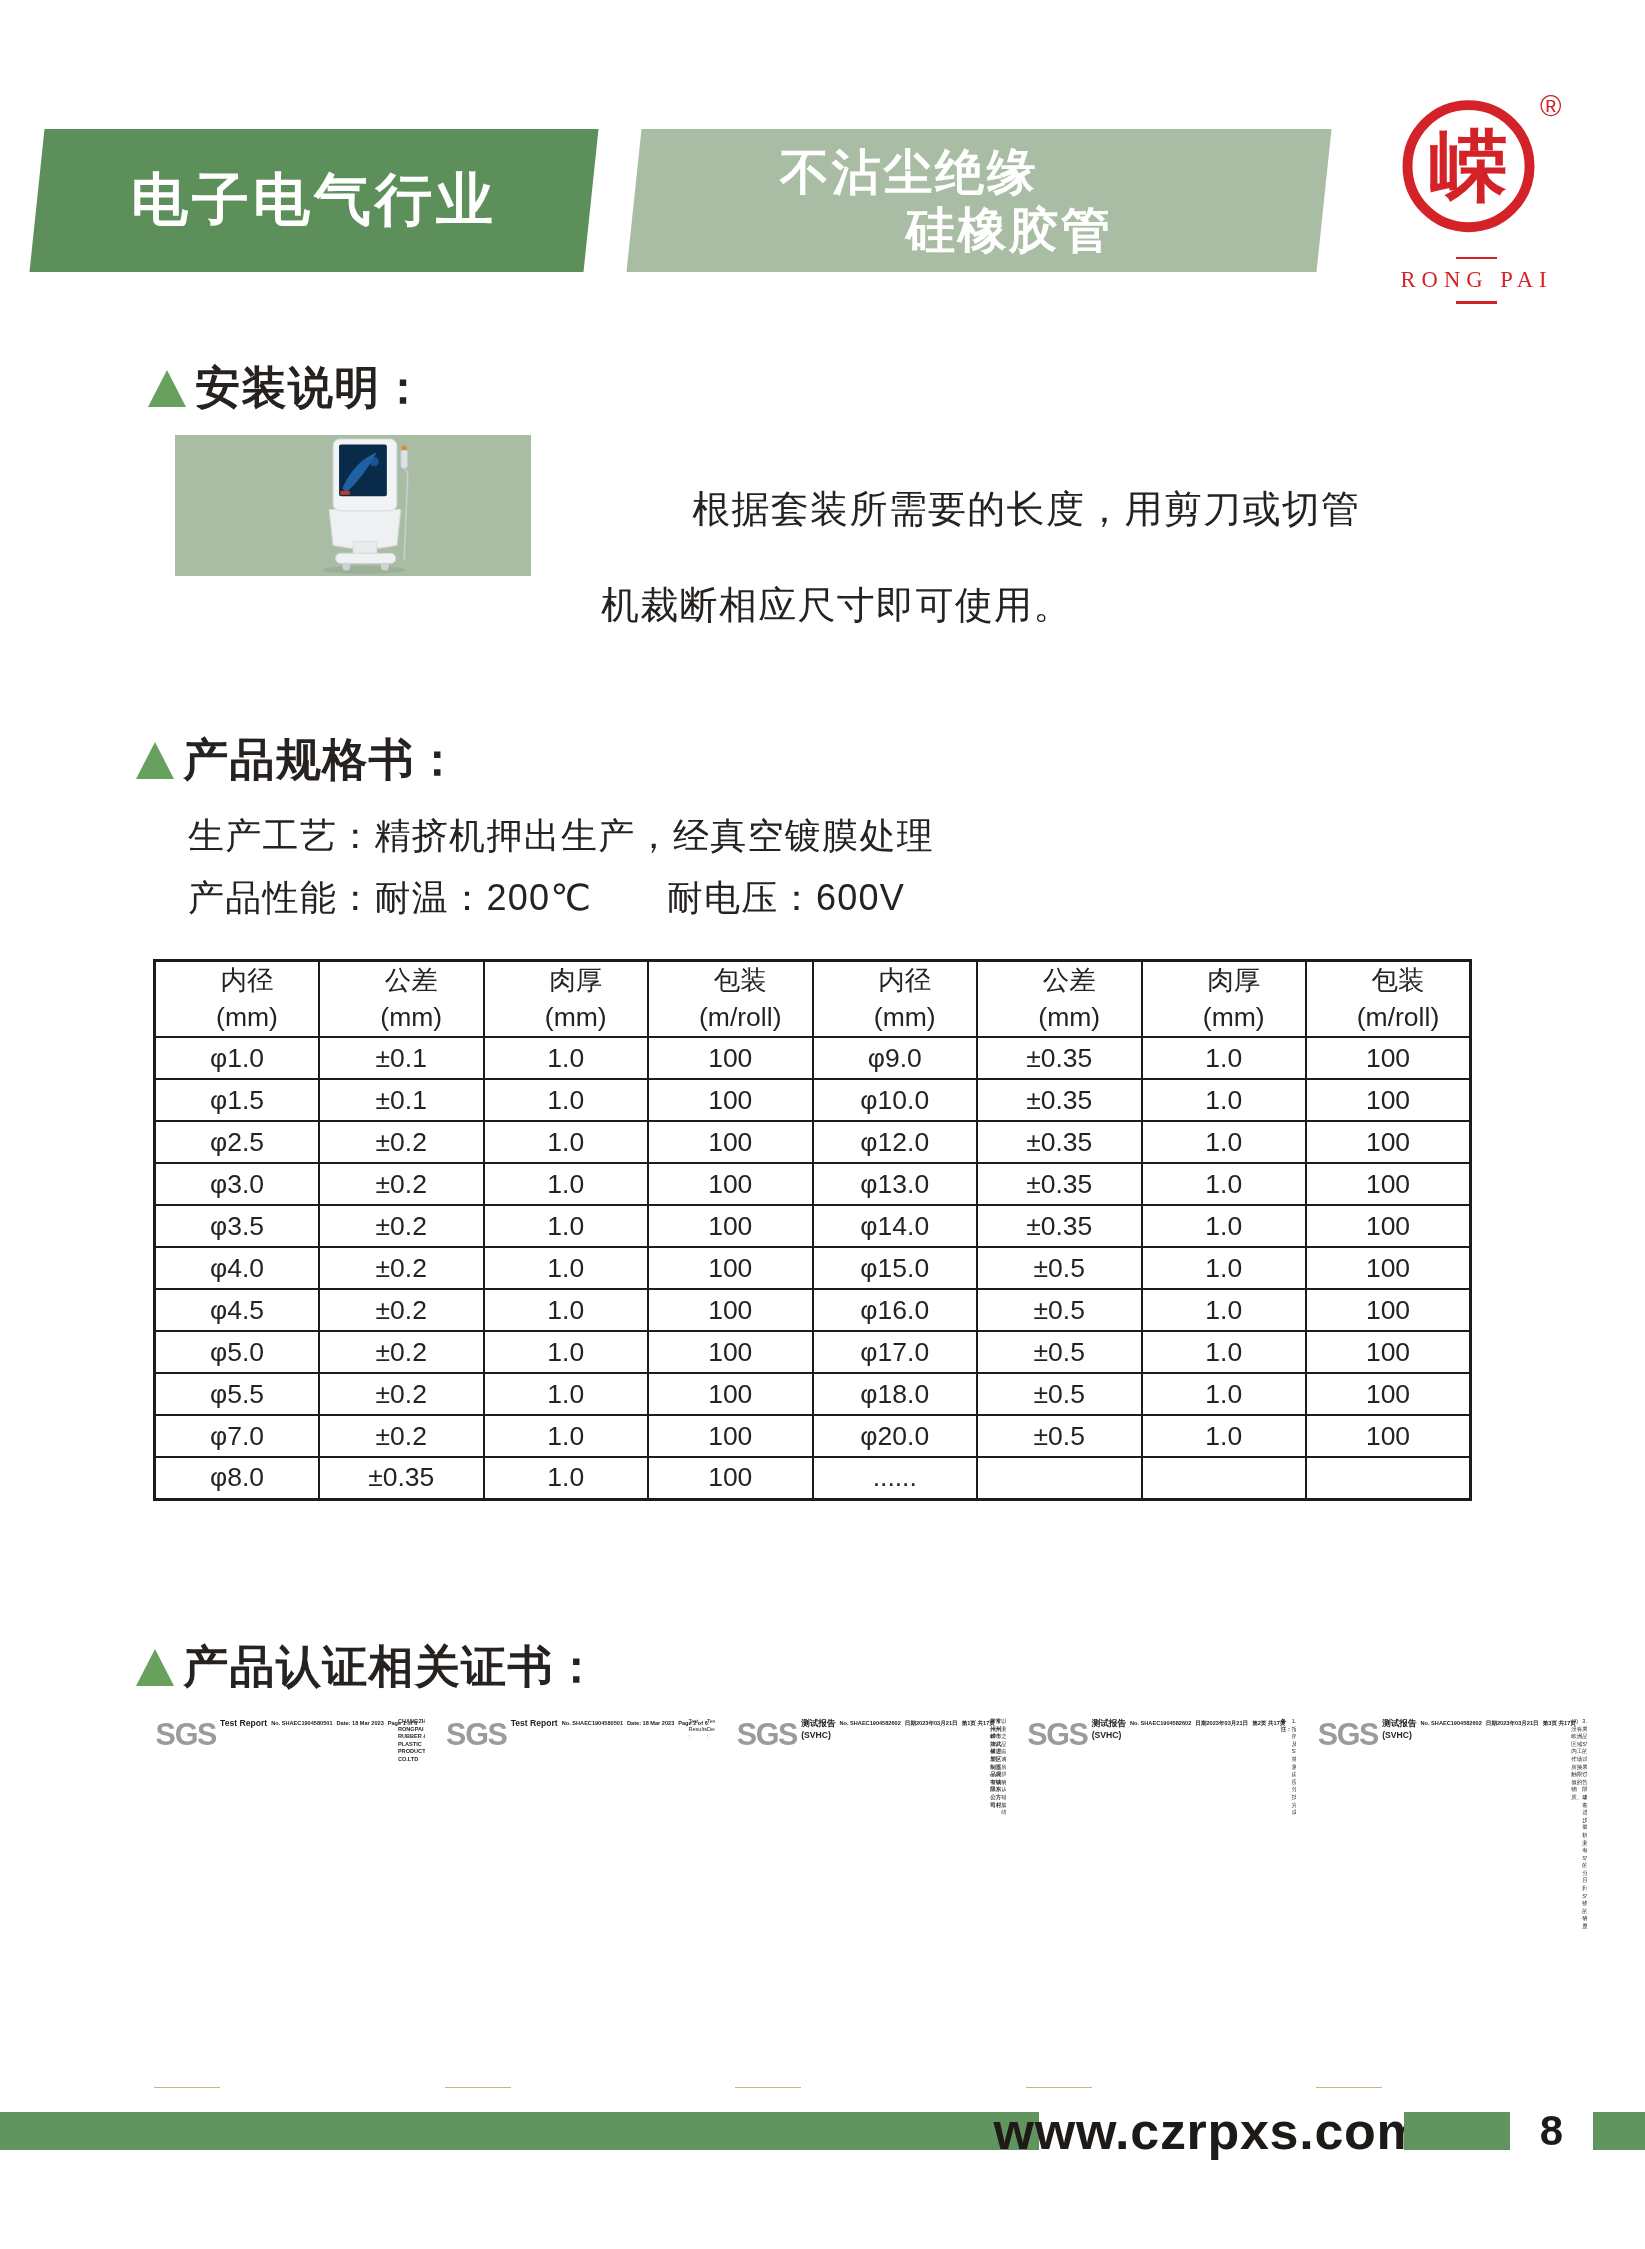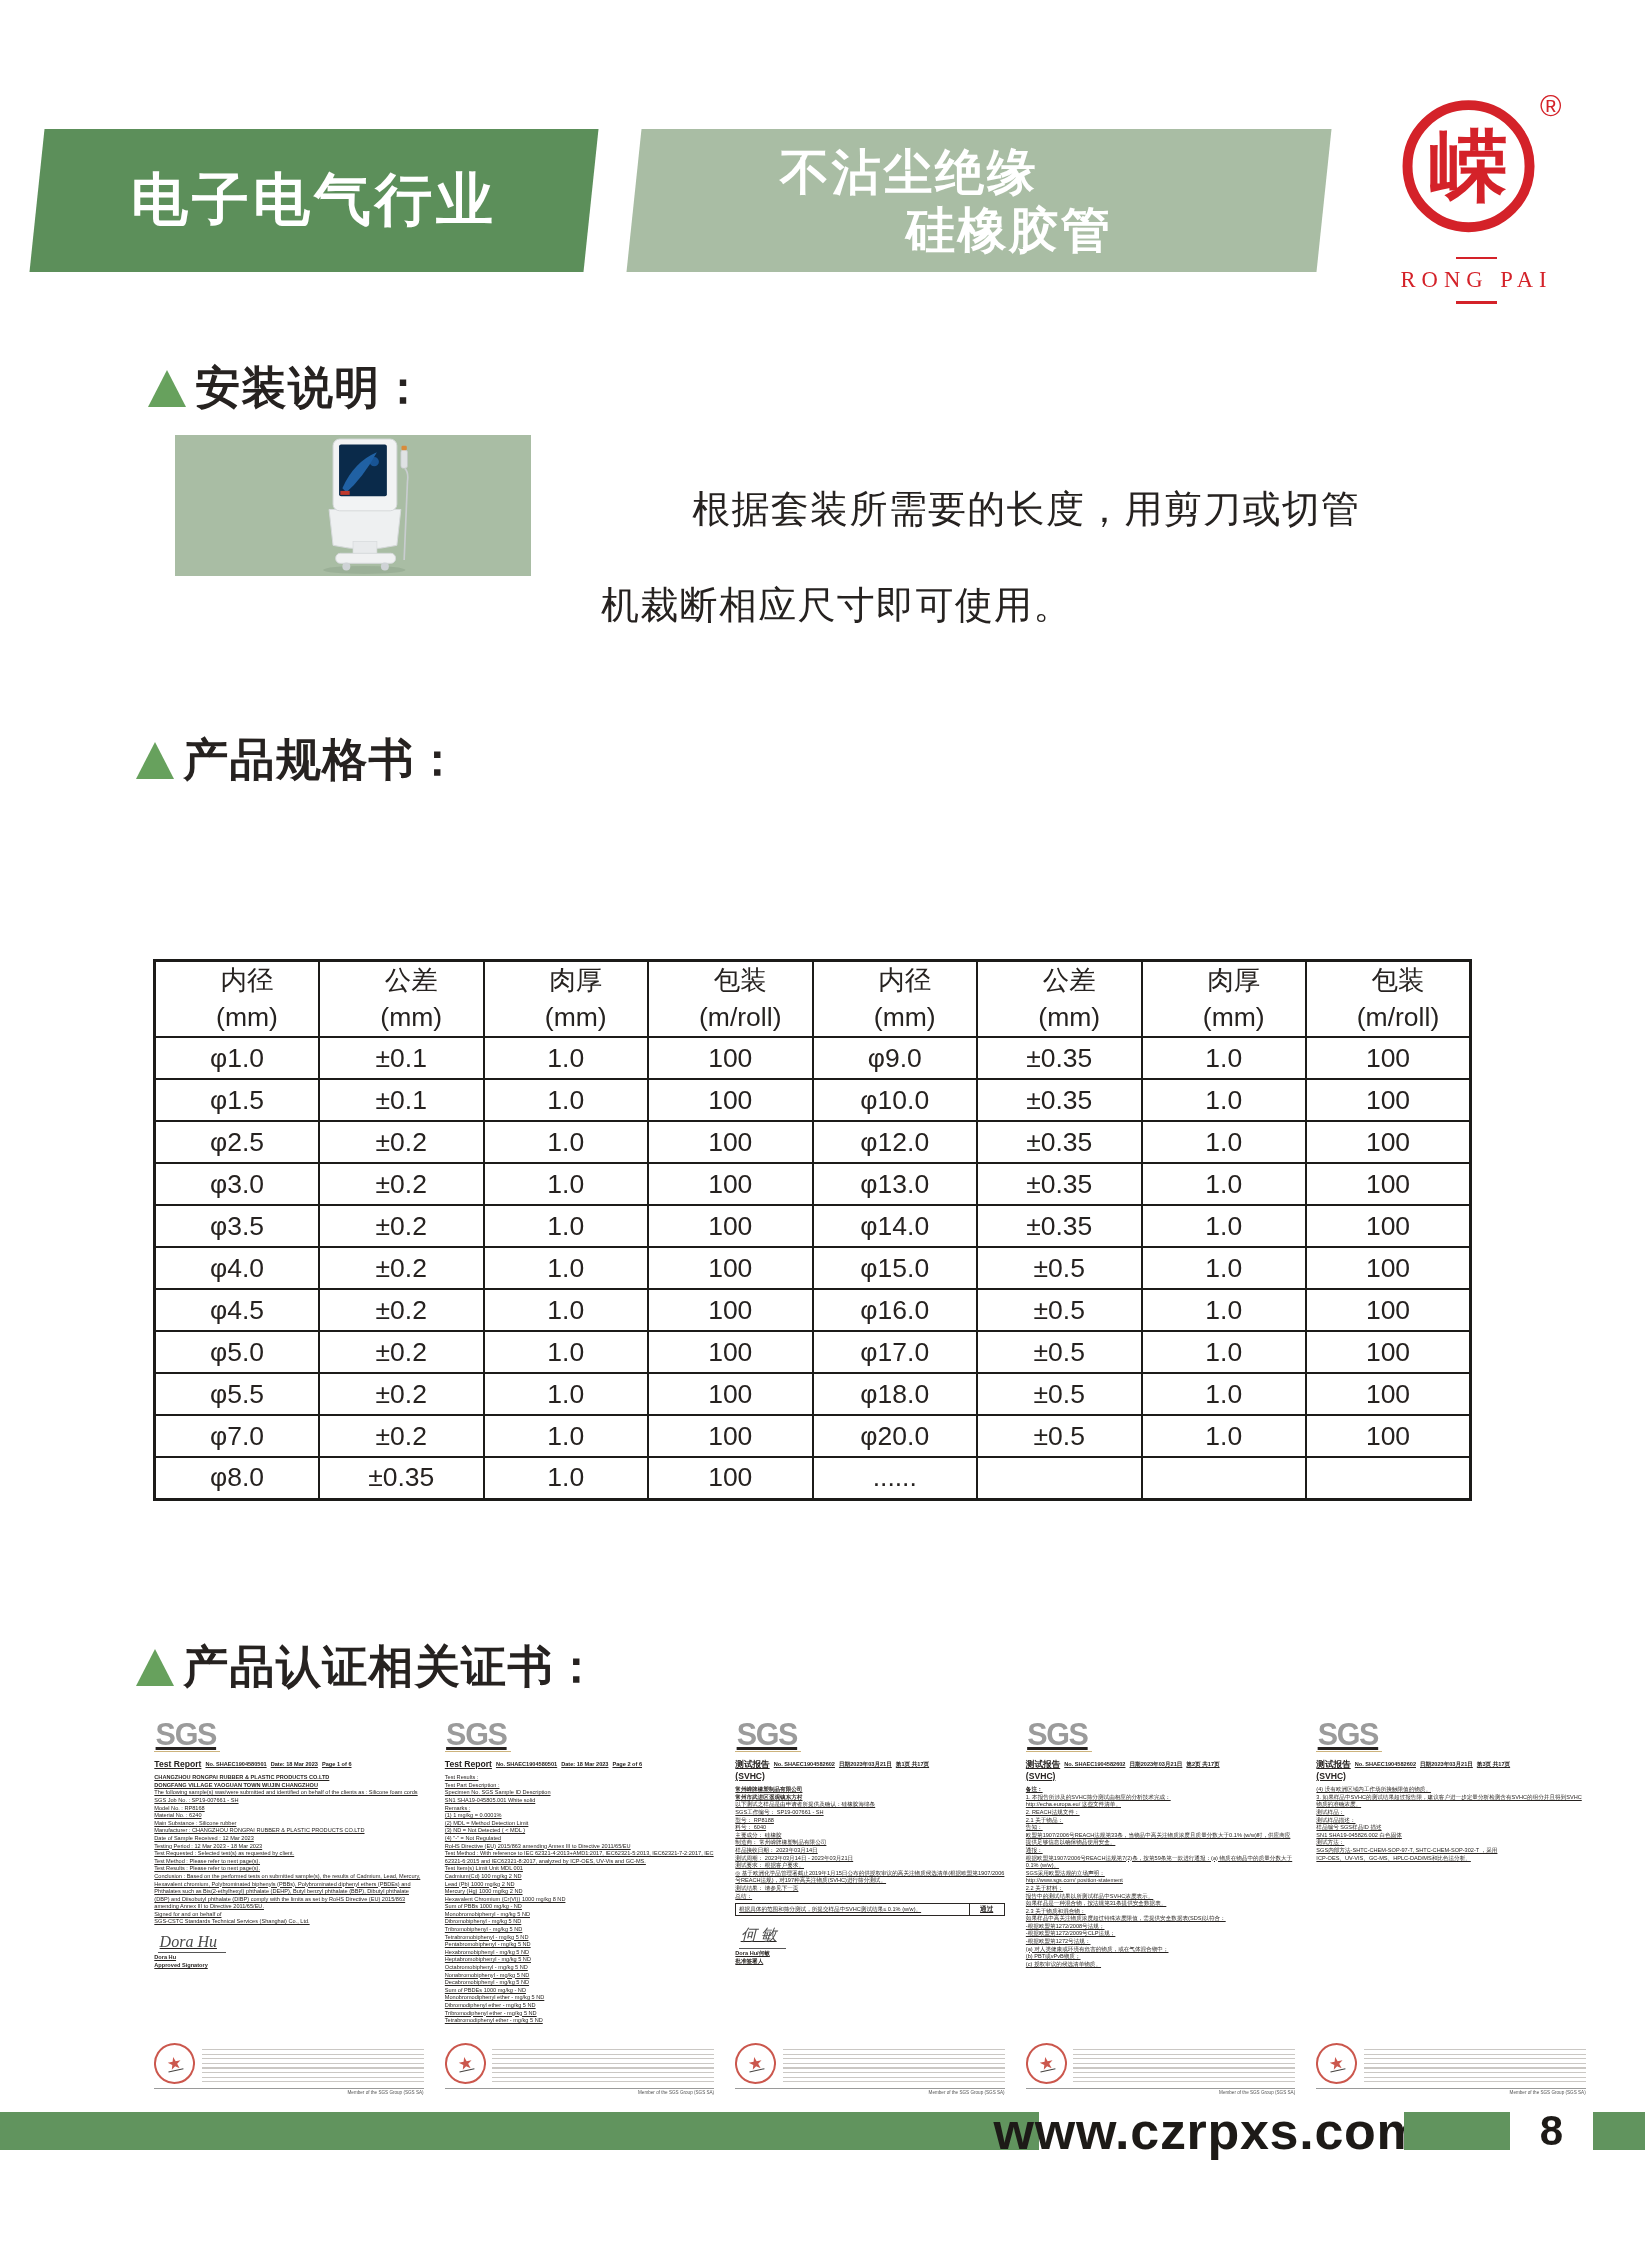--- a/index.html
+++ b/index.html
@@ -46,21 +46,21 @@
   
   .spec-table{position:absolute;left:153px;top:959px;width:1319px;border-collapse:collapse;table-layout:fixed;}
   .spec-table th,.spec-table td{border:2px solid #1c1b19;text-align:center;font-weight:400;}
   .spec-table{border:3.3px solid #1c1b19;}
   .spec-table th{height:72px;padding-left:20px;}
   .spec-table td{height:42px;font-size:26.5px;}
   .spec-table .ht,.spec-table .hu{font-size:26.5px;line-height:37px;}
 
   
   .cert-row{position:absolute;left:153px;top:1718px;width:1434px;height:377px;display:flex;gap:18.6px;}
-  .cert{flex:1 1 0;height:100%;display:flex;flex-direction:column;overflow:hidden;background:#fff;position:relative;padding:0 1.3px;text-decoration:underline;}
+  .cert{flex:1 1 0;height:100%;display:flex;flex-direction:row;overflow:hidden;background:#fff;position:relative;padding:0 1.3px;}
   .sgs{font-size:30.5px;font-weight:700;color:#9b9b9b;letter-spacing:-1.3px;line-height:32px;width:max-content;border-bottom:1.3px solid #cdb37c;padding:0 4px 1.3px 1.3px;margin-bottom:6.6px;}
   .chead{display:flex;align-items:flex-start;gap:4px;margin-bottom:5.3px;}
   .ct{font-size:8.6px;font-weight:700;white-space:pre-line;flex:0 0 auto;}
   .cm{font-size:5.6px;font-weight:700;padding-top:2px;white-space:nowrap;}
   .ln{font-size:5.6px;line-height:7.6px;color:#2b2724;}
   .ln.b{font-weight:700;}
   .cbox{display:flex;border:1.3px solid #2b2724;margin:2.7px 0;}
   .cbox .cbt{flex:1;font-size:5.6px;line-height:7.3px;padding:2px 2.7px;}
   .cbox .cbr{width:35px;border-left:1.3px solid #2b2724;display:flex;align-items:center;justify-content:center;font-size:6.6px;font-weight:700;}
   .sig{font-family:"Liberation Serif","DejaVu Serif",serif;font-style:italic;font-size:16px;color:#4a4a4a;margin:6.6px 0 1.3px 4px;border-bottom:1px solid #555;width:max-content;padding:0 9.3px 1.3px 1.3px;}
@@ -130,20 +130,22 @@
     </svg>
   </div>
 
   <div class="install-text">根据套装所需要的长度，用剪刀或切管机裁断相应尺寸即可使用。</div>
 
   <div class="sec-head" id="h-spec">
     <span class="tri"></span>
     <span class="t">产品规格书：</span>
   </div>
 
+  <div class="spec-lines"><span>生产工艺：精挤机押出生产，经真空镀膜处理</span>
+<span>产品性能：耐温：200℃　　耐电压：600V</span></div>
 
   <table class="spec-table">
     <thead>
         <tr>
           <th>
             <div class="ht">内径</div>
             <div class="hu">(mm)</div>
           </th>
           <th>
             <div class="ht">公差</div>

